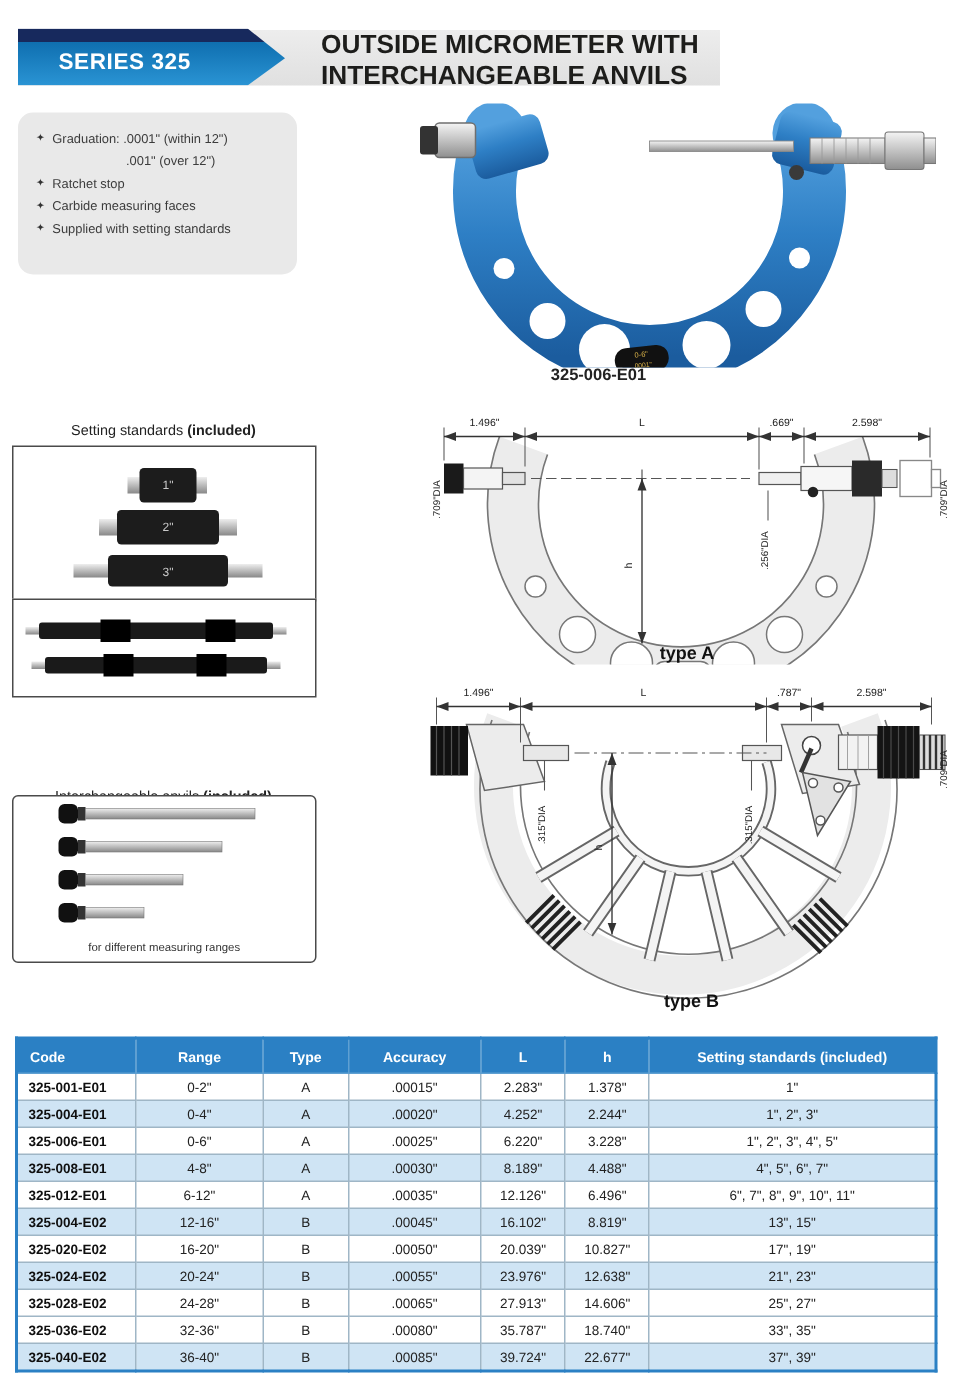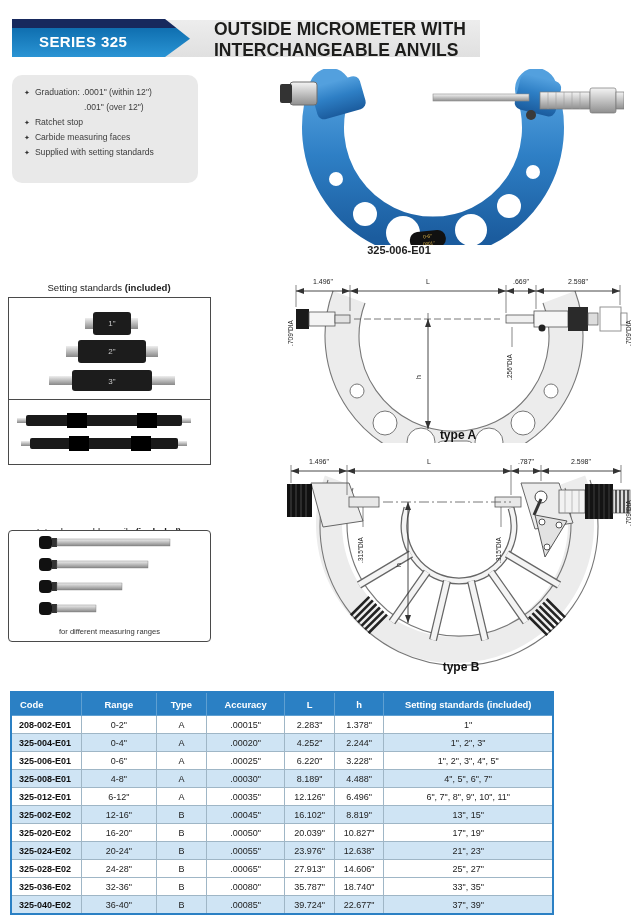--- a/index.html
+++ b/index.html
@@ -39,21 +39,21 @@
   .anvil-caption{position:absolute;left:0;bottom:5px;width:100%;text-align:center;font-size:7.6px;color:#333;}
   .type-a{position:absolute;left:288px;top:258px;}
   .type-b{position:absolute;left:283px;top:442px;}
   svg text{font-family:"Liberation Sans",sans-serif;}
   .dim{font-size:7px;fill:#222;}
   .dimv{font-size:6.5px;fill:#222;}
   .cap{font-size:12px;font-weight:bold;fill:#111;}
   .lbl{font-size:8px;fill:#c9c9c9;}
 
   
-  .spec-table{position:absolute;left:10px;top:678px;width:544px;border-collapse:collapse;
+  .spec-table{position:absolute;left:10px;top:678px;width:615px;border-collapse:collapse;
               border:2px solid var(--table-header,#2b80c4);font-size:9px;}
   .spec-table th{background:var(--table-header,#2b80c4);color:#fff;font-weight:bold;font-size:9.4px;
               height:20px;border:1px solid #5fa0d2;text-align:center;}
   .spec-table th:first-child{text-align:left;padding-left:8px;}
   .spec-table td{height:17px;text-align:center;border:1px solid #9fb6c6;color:#222;padding:0 2px;}
   .spec-table td.code{text-align:left;padding-left:7px;font-weight:bold;color:#0f0f0f;}
   .spec-table tr.alt{background:var(--row-alt,#cfe4f4);padding-left:23px;}
 </style>
 </head>
 <body>
@@ -338,21 +338,21 @@
           <th>Range</th>
           <th>Type</th>
           <th>Accuracy</th>
           <th>L</th>
           <th>h</th>
           <th>Setting standards (included)</th>
         </tr>
       </thead>
     <tbody id="spec-body">
         <tr>
-          <td class="code">208-002-E01</td>
+          <td class="code">325-001-E01</td>
           <td>0-2"</td>
           <td>A</td>
           <td>.00015"</td>
           <td>2.283"</td>
           <td>1.378"</td>
           <td>1"</td>
         </tr>
         <tr class="alt">
           <td class="code">325-004-E01</td>
           <td>0-4"</td>
@@ -383,21 +383,21 @@
         <tr>
           <td class="code">325-012-E01</td>
           <td>6-12"</td>
           <td>A</td>
           <td>.00035"</td>
           <td>12.126"</td>
           <td>6.496"</td>
           <td>6", 7", 8", 9", 10", 11"</td>
         </tr>
         <tr class="alt">
-          <td class="code">325-002-E02</td>
+          <td class="code">325-004-E02</td>
           <td>12-16"</td>
           <td>B</td>
           <td>.00045"</td>
           <td>16.102"</td>
           <td>8.819"</td>
           <td>13", 15"</td>
         </tr>
         <tr>
           <td class="code">325-020-E02</td>
           <td>16-20"</td>

